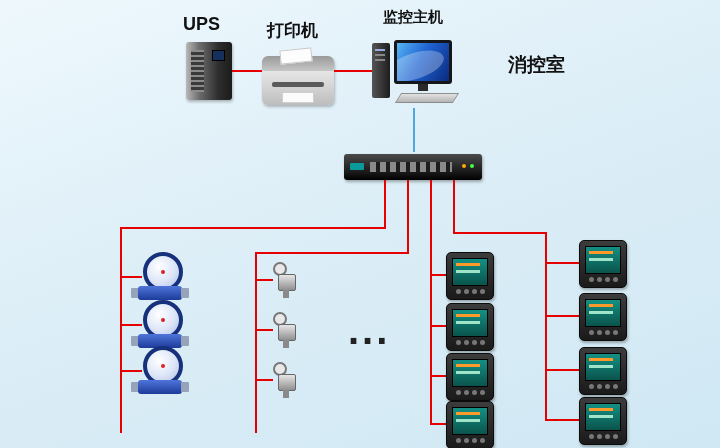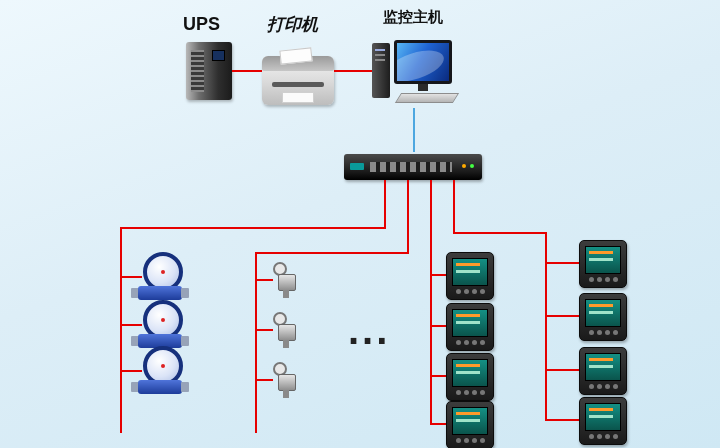--- a/index.html
+++ b/index.html
@@ -3,21 +3,21 @@
 <meta charset="utf-8">
 <style>
   html,body{margin:0;padding:0;}
   body{font-family:"Liberation Sans",sans-serif;}
   .canvas{
     position:relative;width:720px;height:448px;overflow:hidden;
     background:linear-gradient(160deg,#eef8fd 0%,#ddeef7 45%,#cfe8f4 100%);
   }
   .label{position:absolute;color:#111;font-weight:700;white-space:nowrap;}
   .lbl-ups{left:183px;top:14px;font-size:18px;}
-  .lbl-printer{left:267px;top:13px;font-size:17px;font-style:italic;}
+  .lbl-printer{left:267px;top:19px;font-size:17px;}
   .lbl-host{left:383px;top:8px;font-size:15px;}
   .lbl-room{left:508px;top:52px;font-size:19px;}
   .ellipsis{left:348px;top:308px;font-size:40px;font-weight:900;color:#222;letter-spacing:3px;}
 
   
   .wire{position:absolute;background:#e60000;}
   .wire.h{height:2px;} .wire.v{width:2px;}
   .wire.uplink{background:#4da7e0;}
 
   
@@ -88,20 +88,21 @@
     box-shadow:8px 0 0 #777,16px 0 0 #777,24px 0 0 #777;}
 </style>
 </head>
 <body>
 
 <div class="canvas">
 
   <div class="label lbl-ups">UPS</div>
   <div class="label lbl-printer">打印机</div>
   <div class="label lbl-host">监控主机</div>
+  <div class="label lbl-room">消控室</div>
   <div class="label ellipsis">...</div>
 
   <div class="dev-ups"></div>
 
   <div class="dev-printer">
     <div class="printer-paper-back"></div>
     <div class="printer-paper-front"></div>
   </div>
 
   <div class="dev-host">

